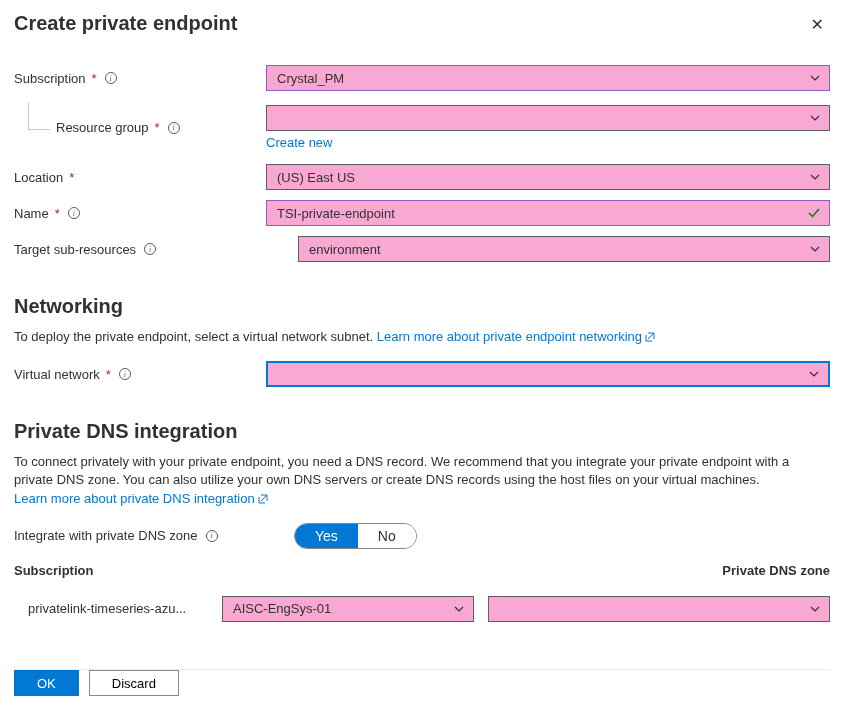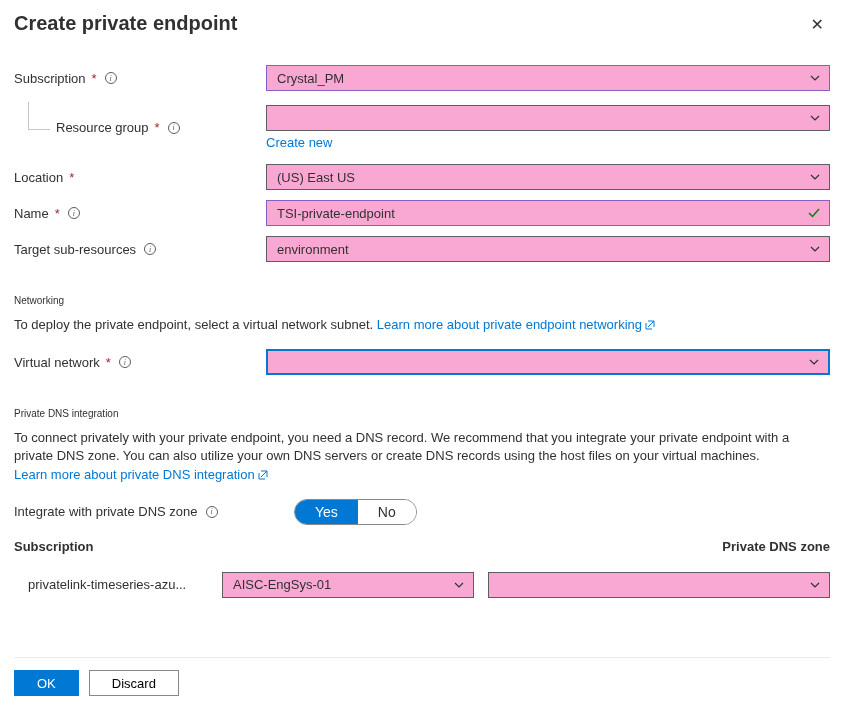--- a/index.html
+++ b/index.html
@@ -110,22 +110,22 @@
   .chevron svg { width: 12px; height: 12px; display: block; }
   .check svg { width: 14px; height: 14px; display: block; }
   .sub-link {
     color: #0078d4;
     font-size: 13px;
     margin-top: 4px;
     cursor: pointer;
     display: inline-block;
   }
   .section-title {
-    font-size: 10px;
-    font-weight: 400;
+    font-size: 20px;
+    font-weight: 700;
     margin-top: 33px;
     margin-bottom: 10px;
   }
   .section-desc {
     font-size: 13px;
     color: #323130;
     line-height: 1.4;
     margin-bottom: 10px;
   }
   .link {
@@ -180,41 +180,40 @@
     white-space: nowrap;
     overflow: hidden;
     text-overflow: ellipsis;
   }
   .footer {
     position: absolute;
     bottom: 10px;
     left: 14px;
     right: 14px;
     border-top: 1px solid #edebe9;
-    padding-top: 12px;
     display: flex;
     gap: 10px;
   }
   .btn {
     height: 26px;
     padding: 0 22px;
     font-size: 13px;
     border: 1px solid #8a8886;
     background: #fff;
     cursor: pointer;
     display: inline-flex;
     align-items: center;
     justify-content: center;
   }
   .btn.primary {
     background: #0078d4;
     border-color: #0078d4;
     color: #fff;
   }
-  .gap-after-target { margin-bottom: 26px; }
+  .gap-after-target { margin-bottom: 26px; gap: 32px; }
   .gap-before-rg { margin-top: 14px; }
 </style>
 </head>
 <body>
 
 <div class="header">
   <h1>Create private endpoint</h1>
   <div class="close-x">✕</div>
 </div>
 

